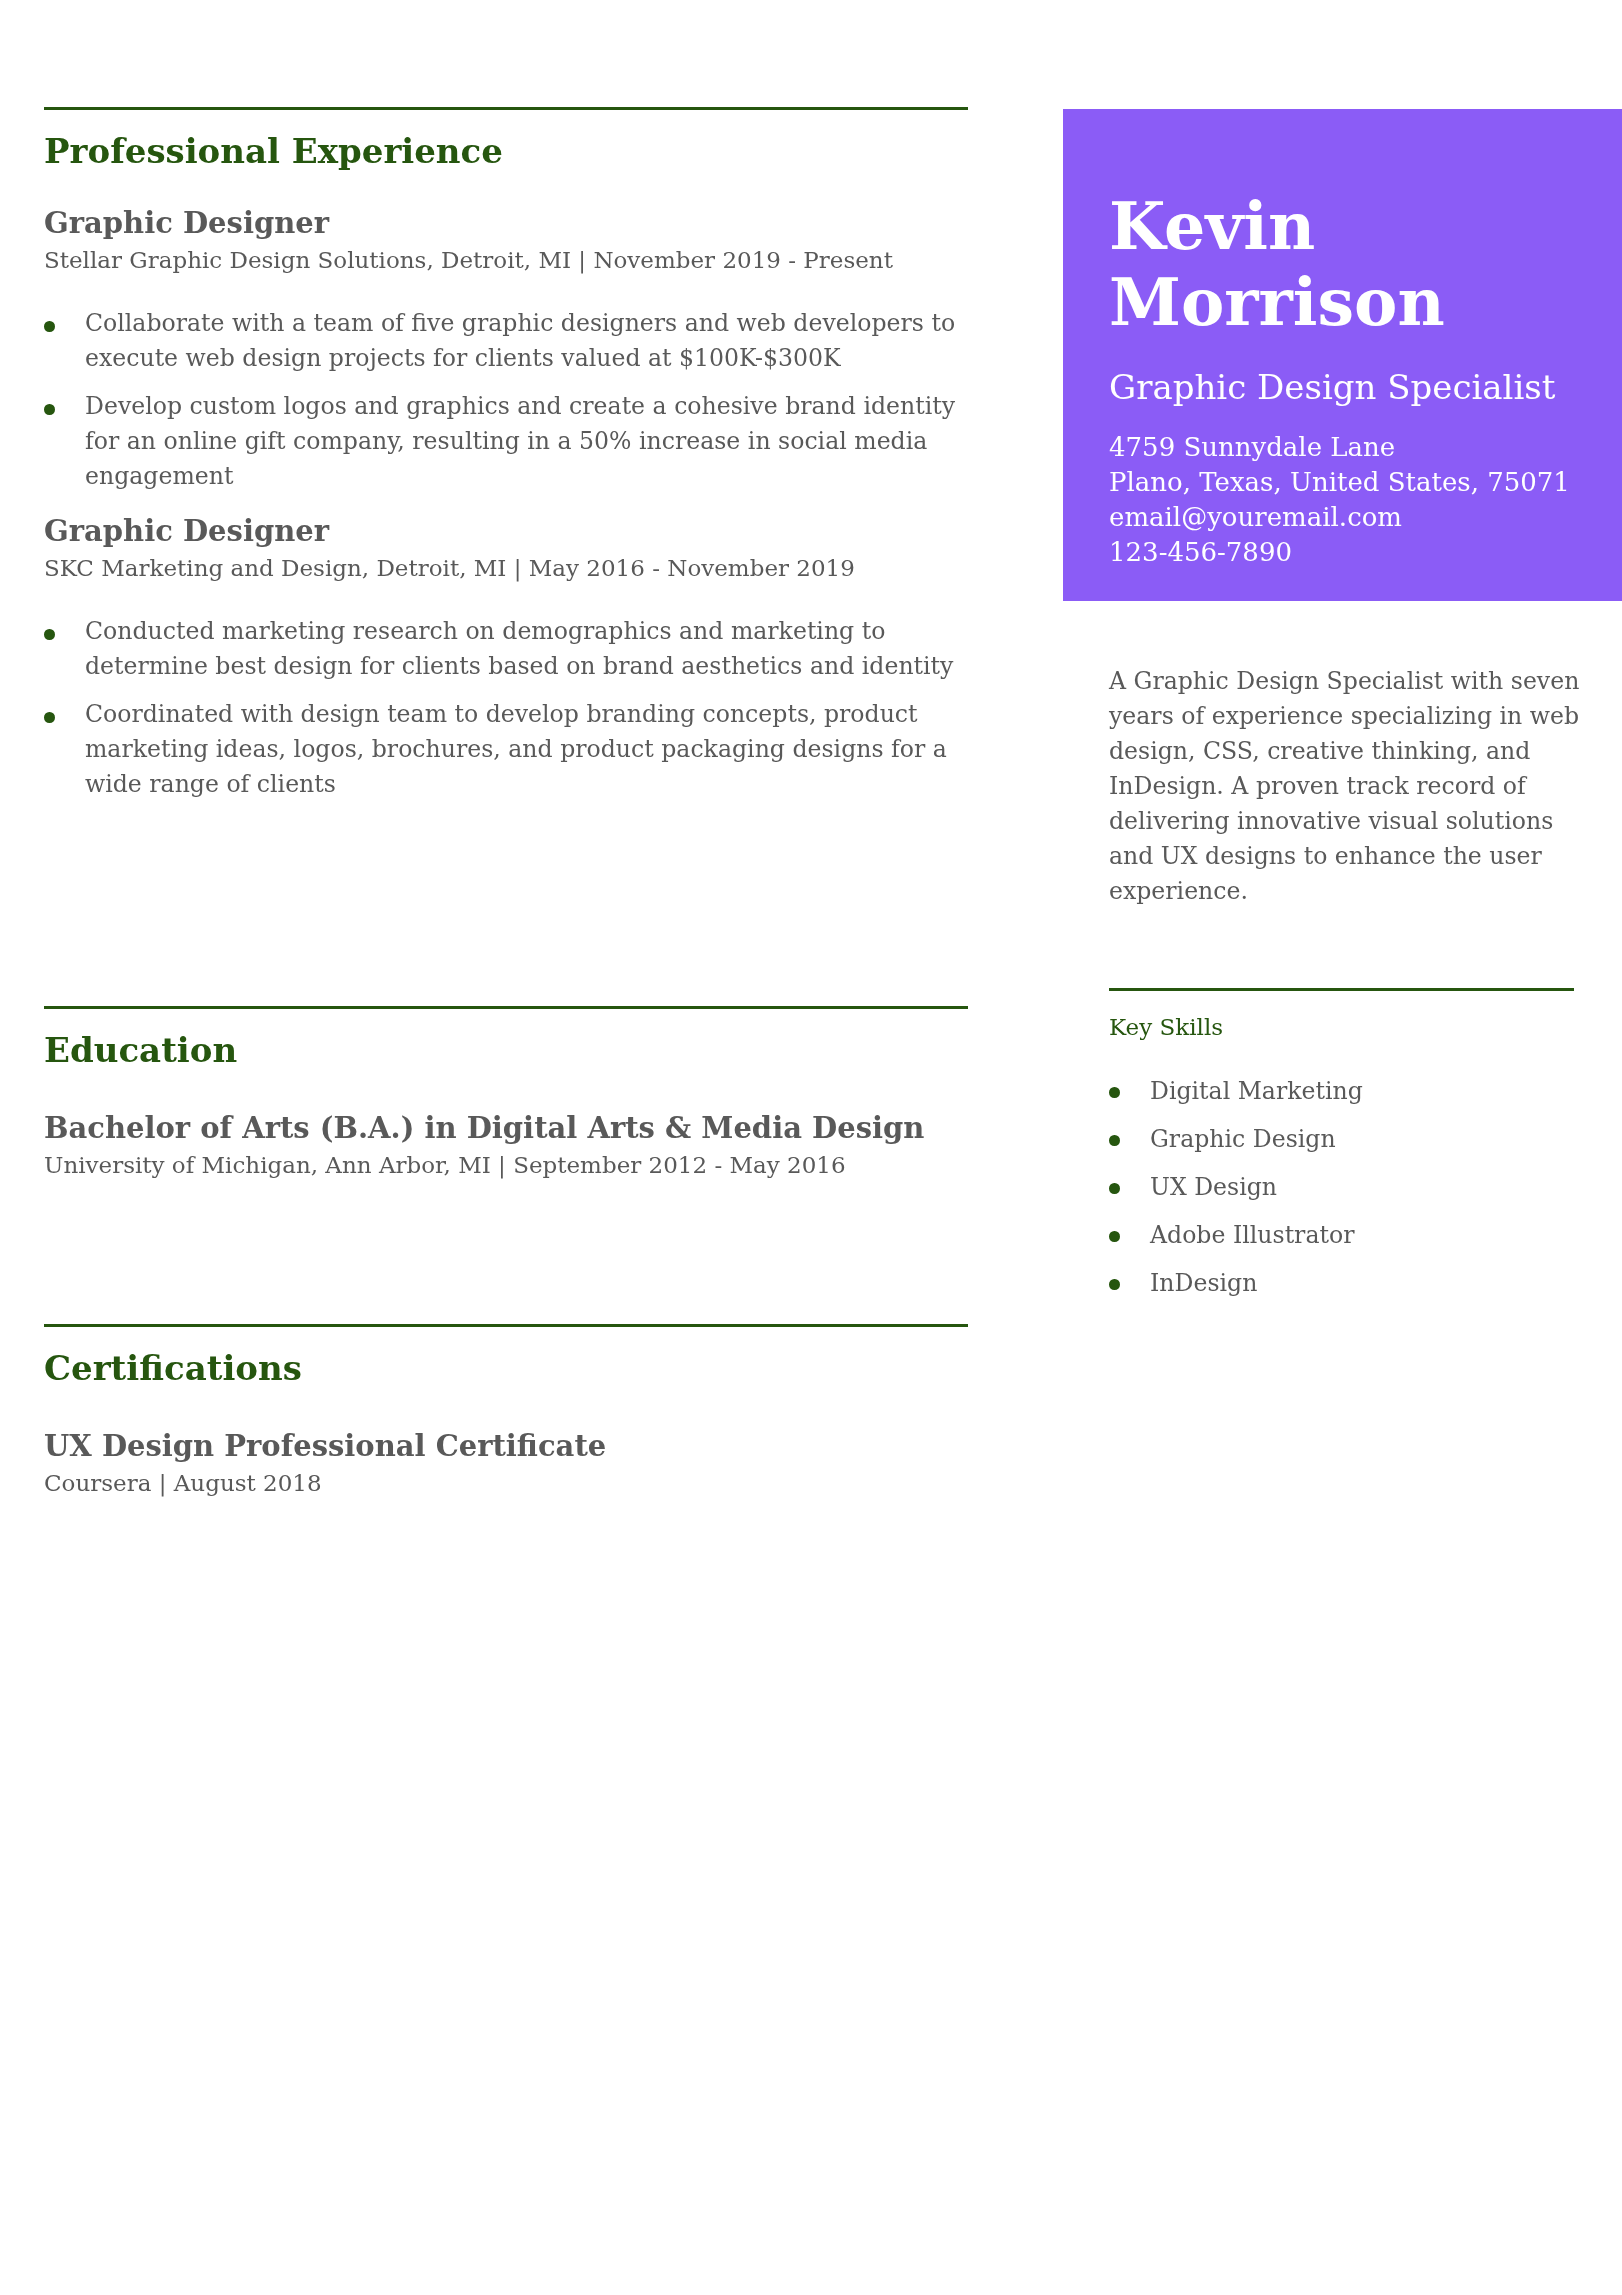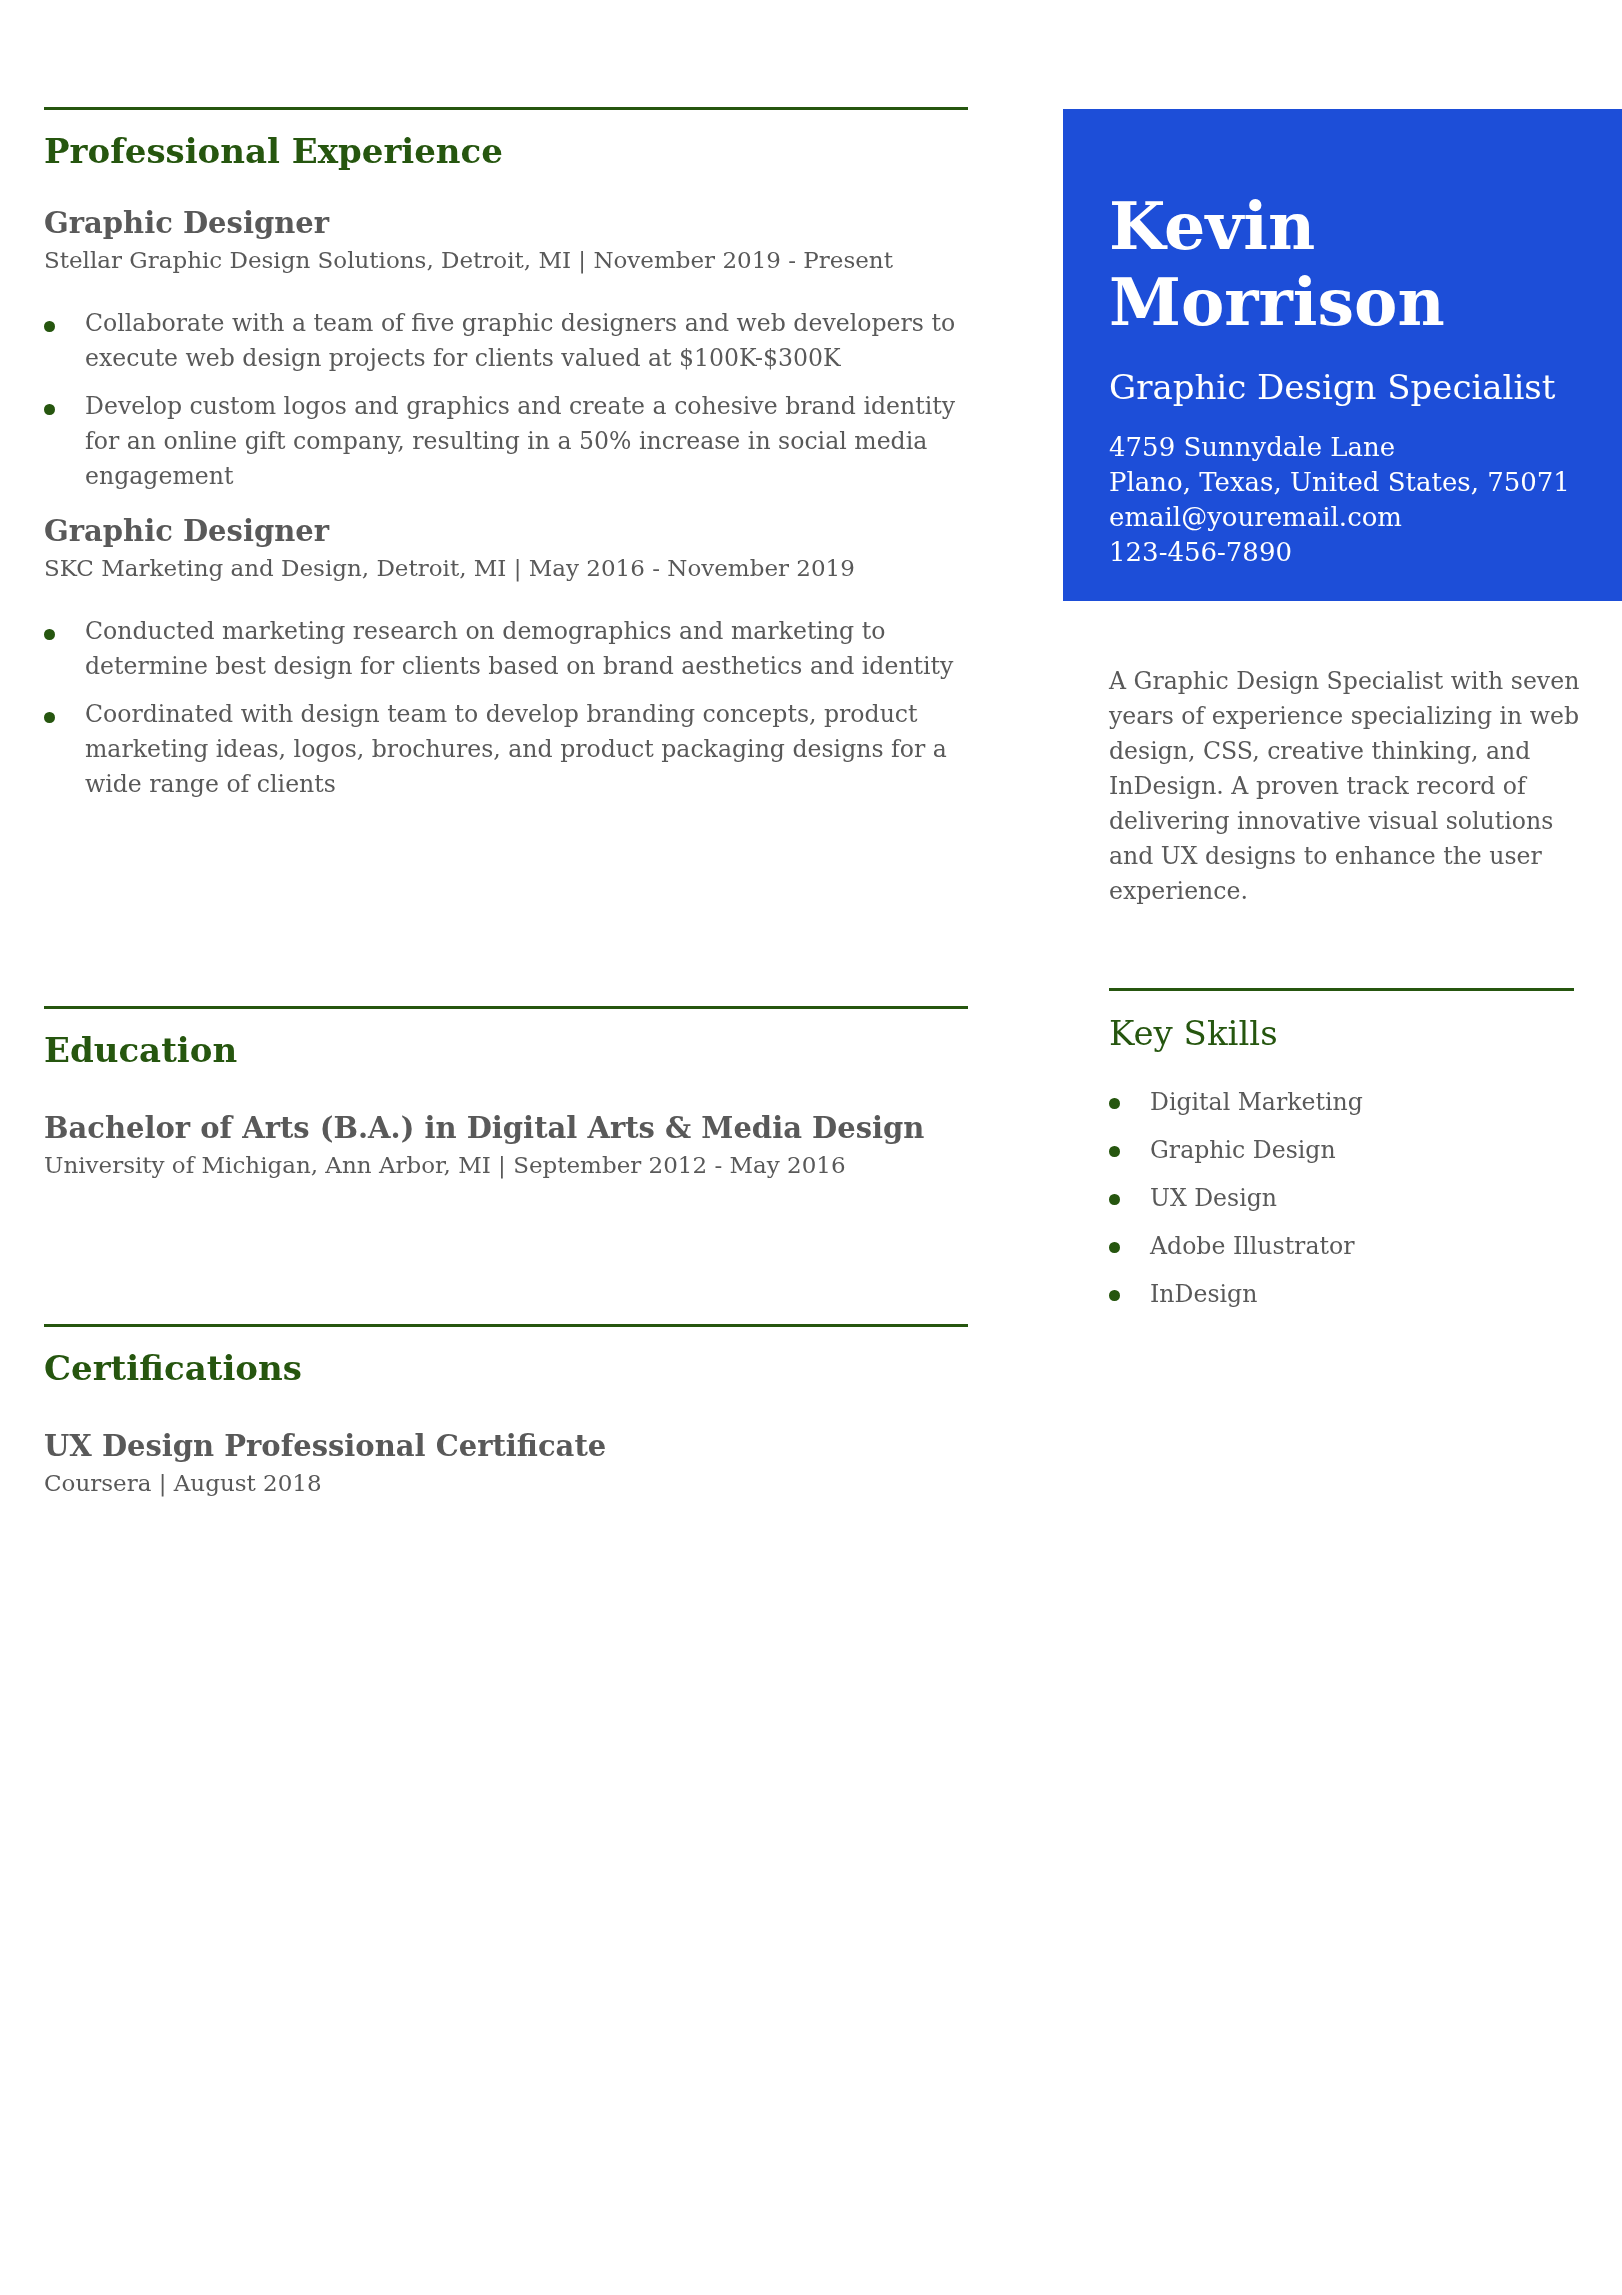--- a/index.html
+++ b/index.html
@@ -18,30 +18,30 @@
     .dot { position: absolute; left: 0; top: 15px; width: 10.5px; height: 11px; border-radius: 50%; background: #26560f; }
 
     .exp-section .section-title { margin-top: 23.6px; }
     .job1 { margin-top: 41px; }
     .job2 { margin-top: 23.6px; }
 
     .edu-section { position: absolute; left: 44px; top: 1000px; width: 924px; margin-top: 6px; }
     .cert-section { position: absolute; left: 44px; top: 1324px; width: 924px; }
     .item-title { font-weight: bold; font-size: 29px; line-height: 1; color: #595959; margin-top: 47px; }
 
-    .header-box { position: absolute; left: 1063px; top: 109px; width: 559px; height: 492px; background: #1d4ed8; color: #ffffff; }
+    .header-box { position: absolute; left: 1063px; top: 109px; width: 559px; height: 492px; background: #8b5cf6; color: #ffffff; }
     .header-inner { position: absolute; left: 46px; top: 79px; }
     .name { font-weight: bold; font-size: 65px; line-height: 76px; color: #ffffff; }
     .role { font-size: 34px; line-height: 1; margin-top: 30px; color: #ffffff; }
     .contact { margin-top: 26px; font-size: 26px; line-height: 35px; color: #ffffff; }
 
     .summary { position: absolute; left: 1109px; top: 664px; width: 471px; font-size: 23.6px; line-height: 35px; color: #595959; }
 
     .skills { position: absolute; left: 1109px; top: 988px; width: 465px; }
-    .skills .section-title { font-weight: normal; font-size: 34px; margin-top: 25px; }
+    .skills .section-title { font-weight: normal; font-size: 23px; margin-top: 25px; }
     .skill-list { list-style: none; margin: 39px 0 0 0; padding: 0; }
     .skill-list li { position: relative; padding-left: 41px; font-size: 23.6px; line-height: 26px; margin-bottom: 22px; color: #595959; }
     .skill-list .dot { top: 9.2px; }
   </style>
 </head>
 <body>
 
 <div class="left section exp-section">
   <div class="rule"></div>
   <h2 class="section-title">Professional Experience</h2>

